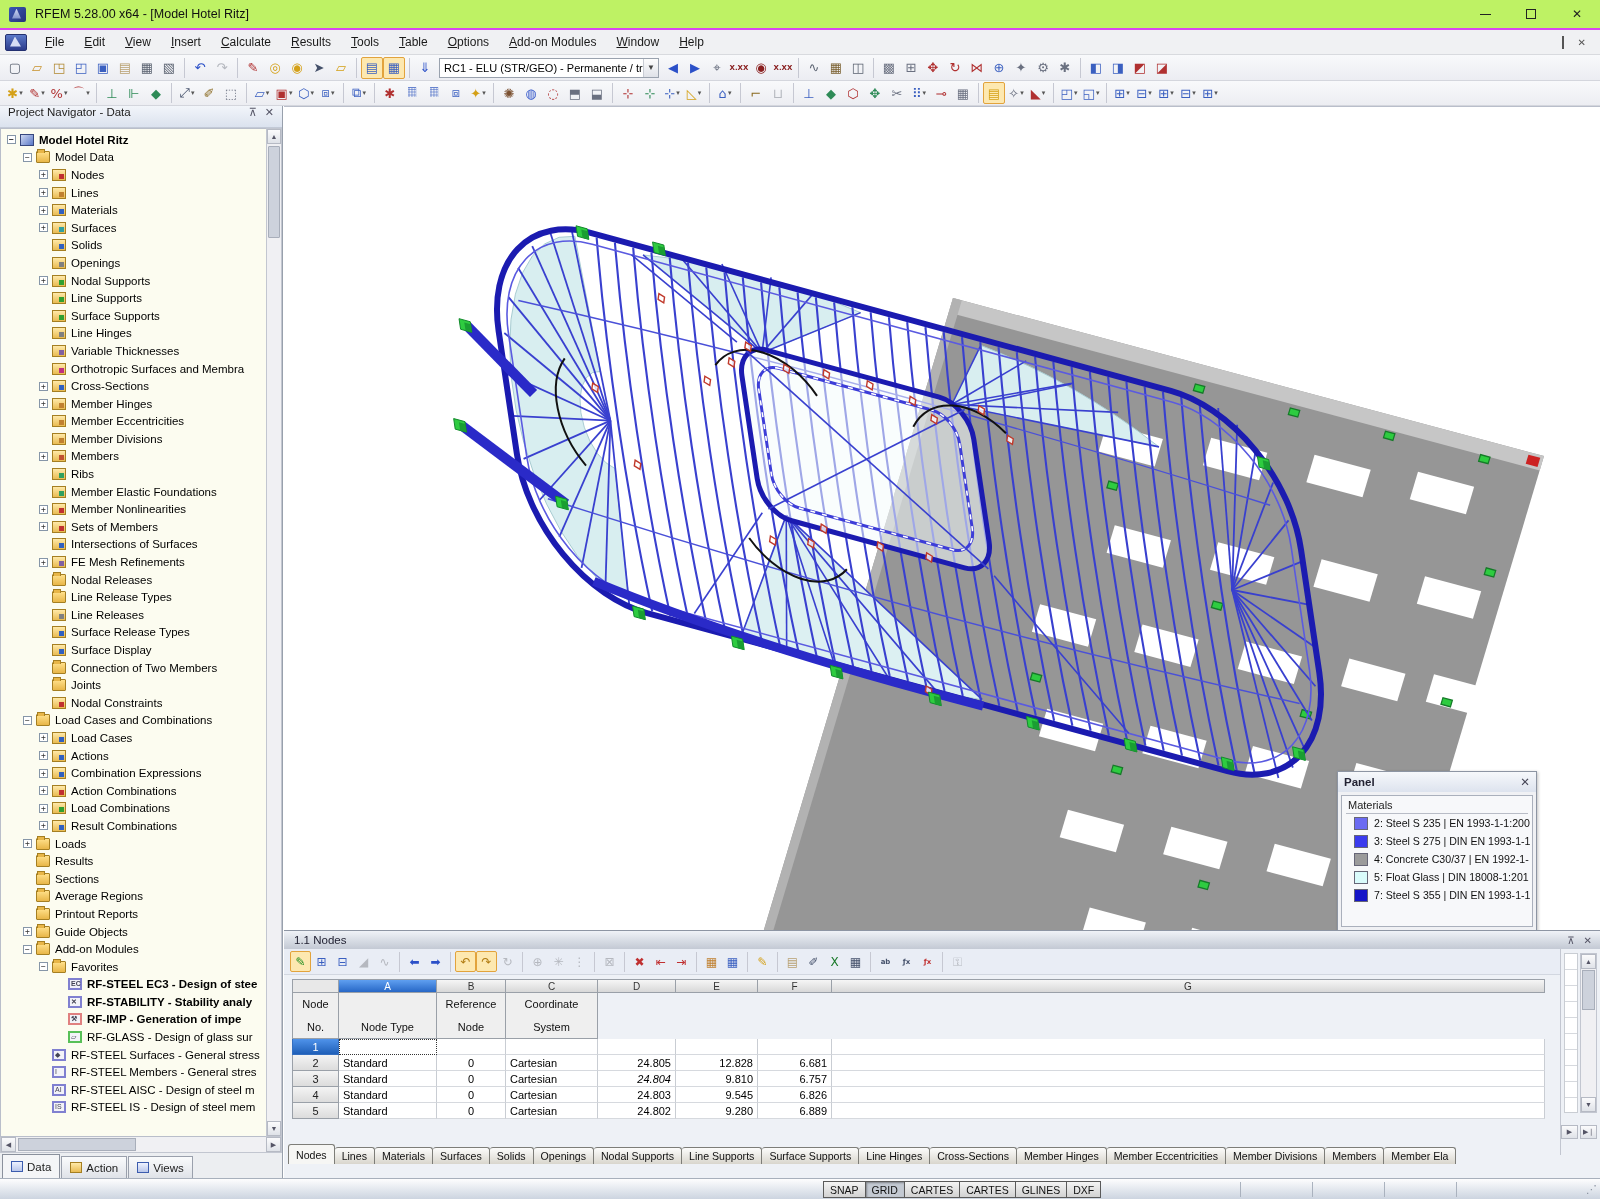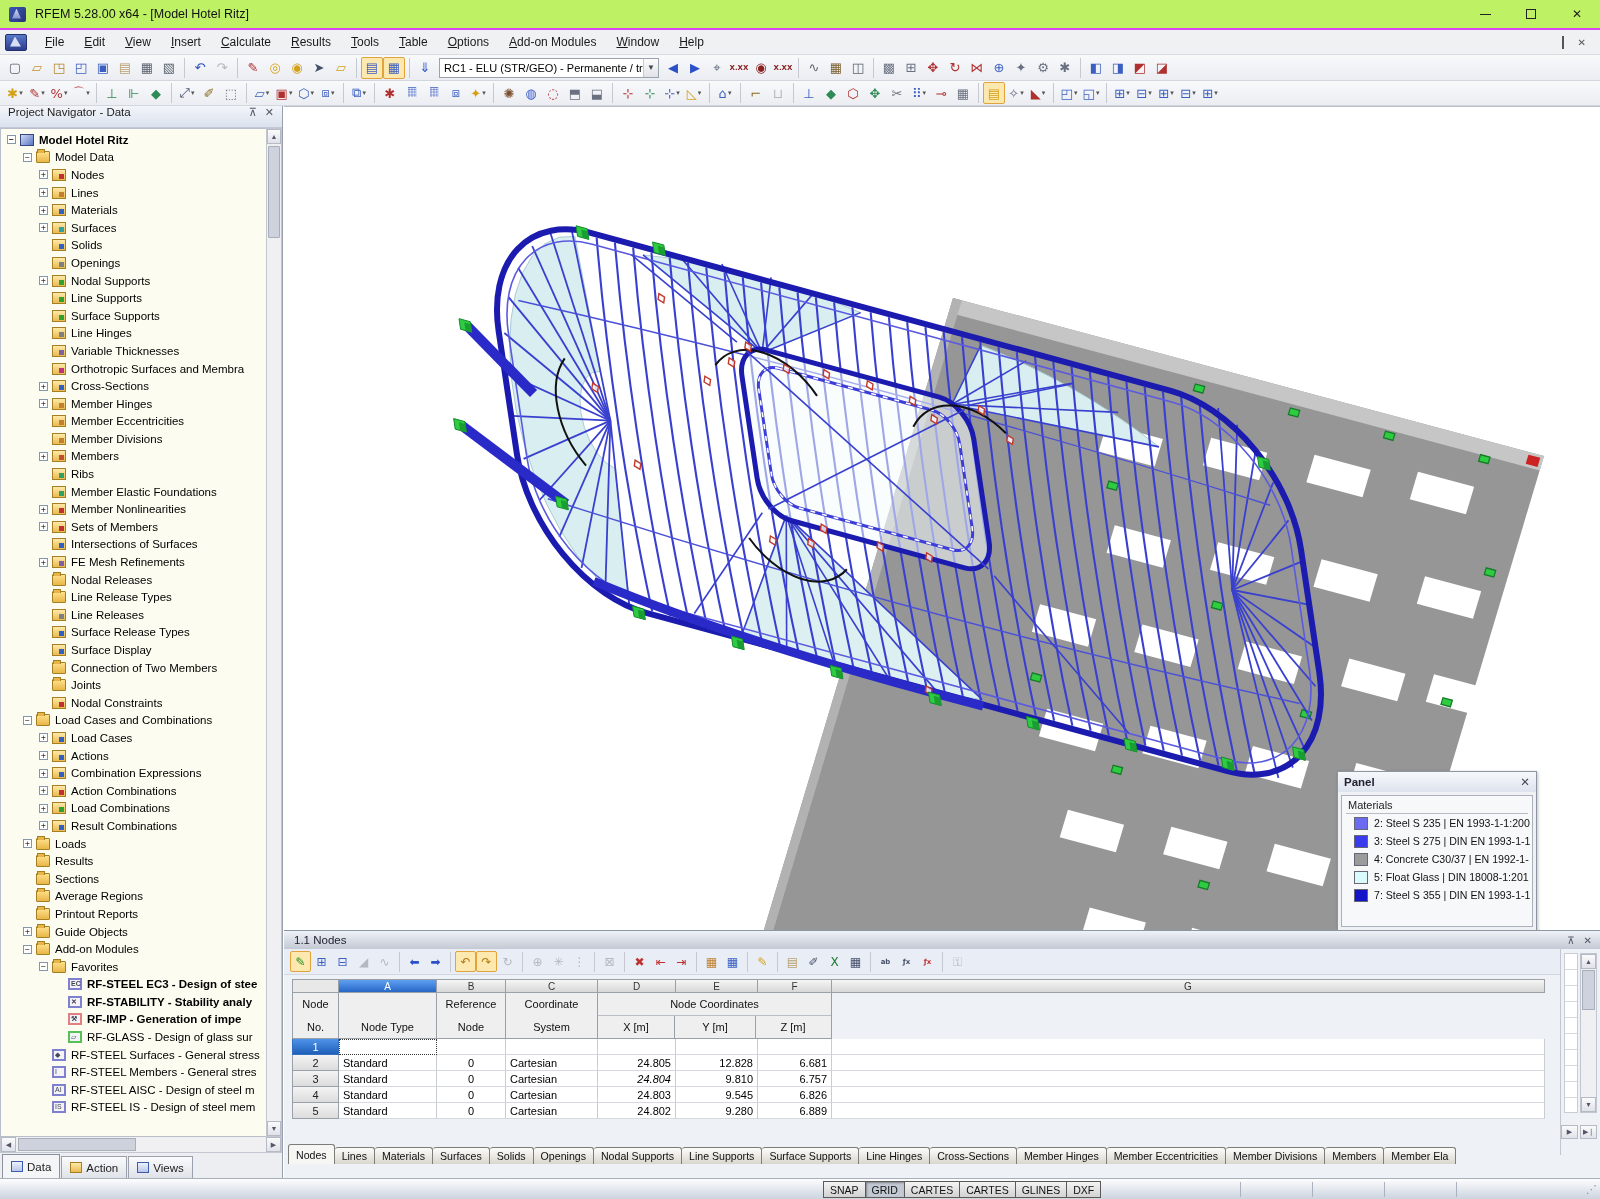--- a/index.html
+++ b/index.html
@@ -1236,28 +1236,20 @@
           <div class="hc">Node Type</div>
         </div>
         <div class="hcol" style="width: 69px; height: 46px;">
           <div class="hc">Reference</div>
           <div class="hc">Node</div>
         </div>
         <div class="hcol" style="width: 92px; height: 46px;">
           <div class="hc">Coordinate</div>
           <div class="hc">System</div>
         </div>
-        <div class="hcol" style="width: 234px; height: 46px;">
-          <div class="hc topline">Node Coordinates</div>
-          <div style="display: flex; flex: 1 1 0%;">
-            <div class="hc" style="width: 77px; flex: 0 0 auto; border-right: 1px solid rgb(154, 160, 168);">X [m]</div>
-            <div class="hc" style="width: 81px; flex: 0 0 auto; border-right: 1px solid rgb(154, 160, 168);">Y [m]</div>
-            <div class="hc" style="width: 74px; flex: 0 0 auto; border-right: none;">Z [m]</div>
-          </div>
-        </div>
       </div>
       <div class="drow sel">
         <div class="dcell rowhdr" style="width: 47px;">1</div>
         <div class="dcell a1" style="width: 98px;"></div>
         <div class="dcell ctr" style="width: 69px;"></div>
         <div class="dcell cart" style="width: 92px;"></div>
         <div class="dcell num" style="width: 78px;"></div>
         <div class="dcell num" style="width: 82px;"></div>
         <div class="dcell num" style="width: 74px;"></div>
         <div class="dcell " style="width: 713px;"></div>

